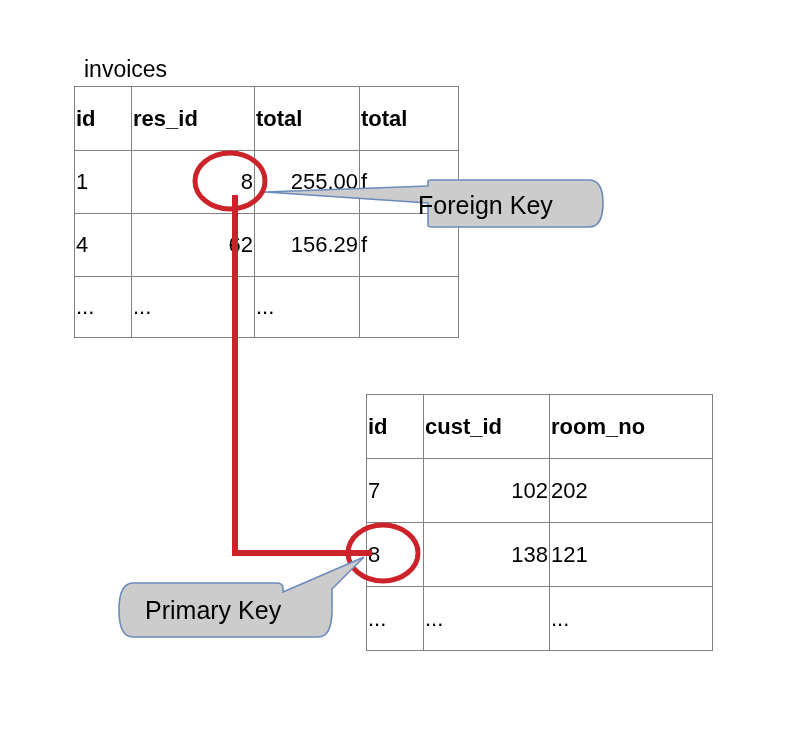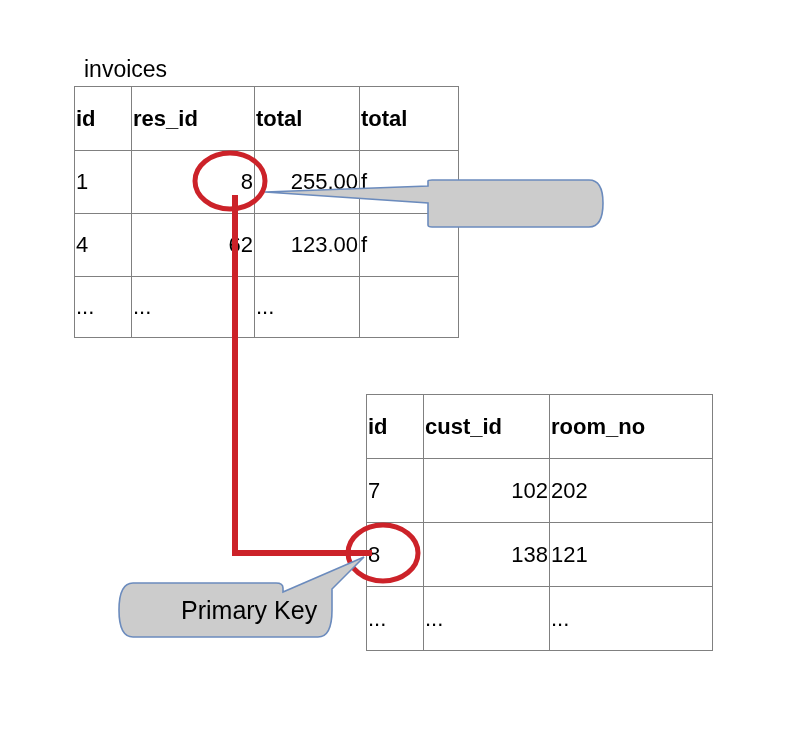--- a/index.html
+++ b/index.html
@@ -94,21 +94,21 @@
   .overlay * { pointer-events: auto; }
 
   
   .callout-text {
     position: absolute;
     font-size: 25px;
     color: #000000;
     white-space: nowrap;
   }
   #callout-fk-text { left: 418px; top: 191px; }
-  #callout-pk-text { left: 145px; top: 596px; margin-left: 36px; }
+  #callout-pk-text { left: 145px; top: 596px; }
 </style>
 </head>
 <body>
 
 <div class="canvas">
 
   <div class="tbl-caption" id="caption-invoices">invoices</div>
 
   <table class="db-table" id="table-invoices">
     <colgroup>
@@ -126,21 +126,21 @@
       </tr>
       <tr>
         <td class="cell-txt">1</td>
         <td class="cell-num">8</td>
         <td class="cell-num">255.00</td>
         <td class="cell-txt">f</td>
       </tr>
       <tr>
         <td class="cell-txt">4</td>
         <td class="cell-num">62</td>
-        <td class="cell-num">123.00</td>
+        <td class="cell-num">156.29</td>
         <td class="cell-txt">f</td>
       </tr>
       <tr class="last">
         <td class="cell-txt">...</td>
         <td class="cell-txt">...</td>
         <td class="cell-txt">...</td>
         <td class="cell-txt"></td>
       </tr>
     </tbody>
   </table>
@@ -202,16 +202,17 @@
              Q 283 583 276 583
              L 133 583
              Q 119 583 119 610
              Q 119 637 133 637
              L 318 637
              Q 332 637 332 610
              L 332 589
              L 364 557 Z" fill="#cccccc" stroke="#6b8bbd" stroke-width="1.6"></path>
   </svg>
 
+  <div class="callout-text" id="callout-fk-text">Foreign Key</div>
 
   <div class="callout-text" id="callout-pk-text">Primary Key</div>
 
 </div>
 
 </body></html>

